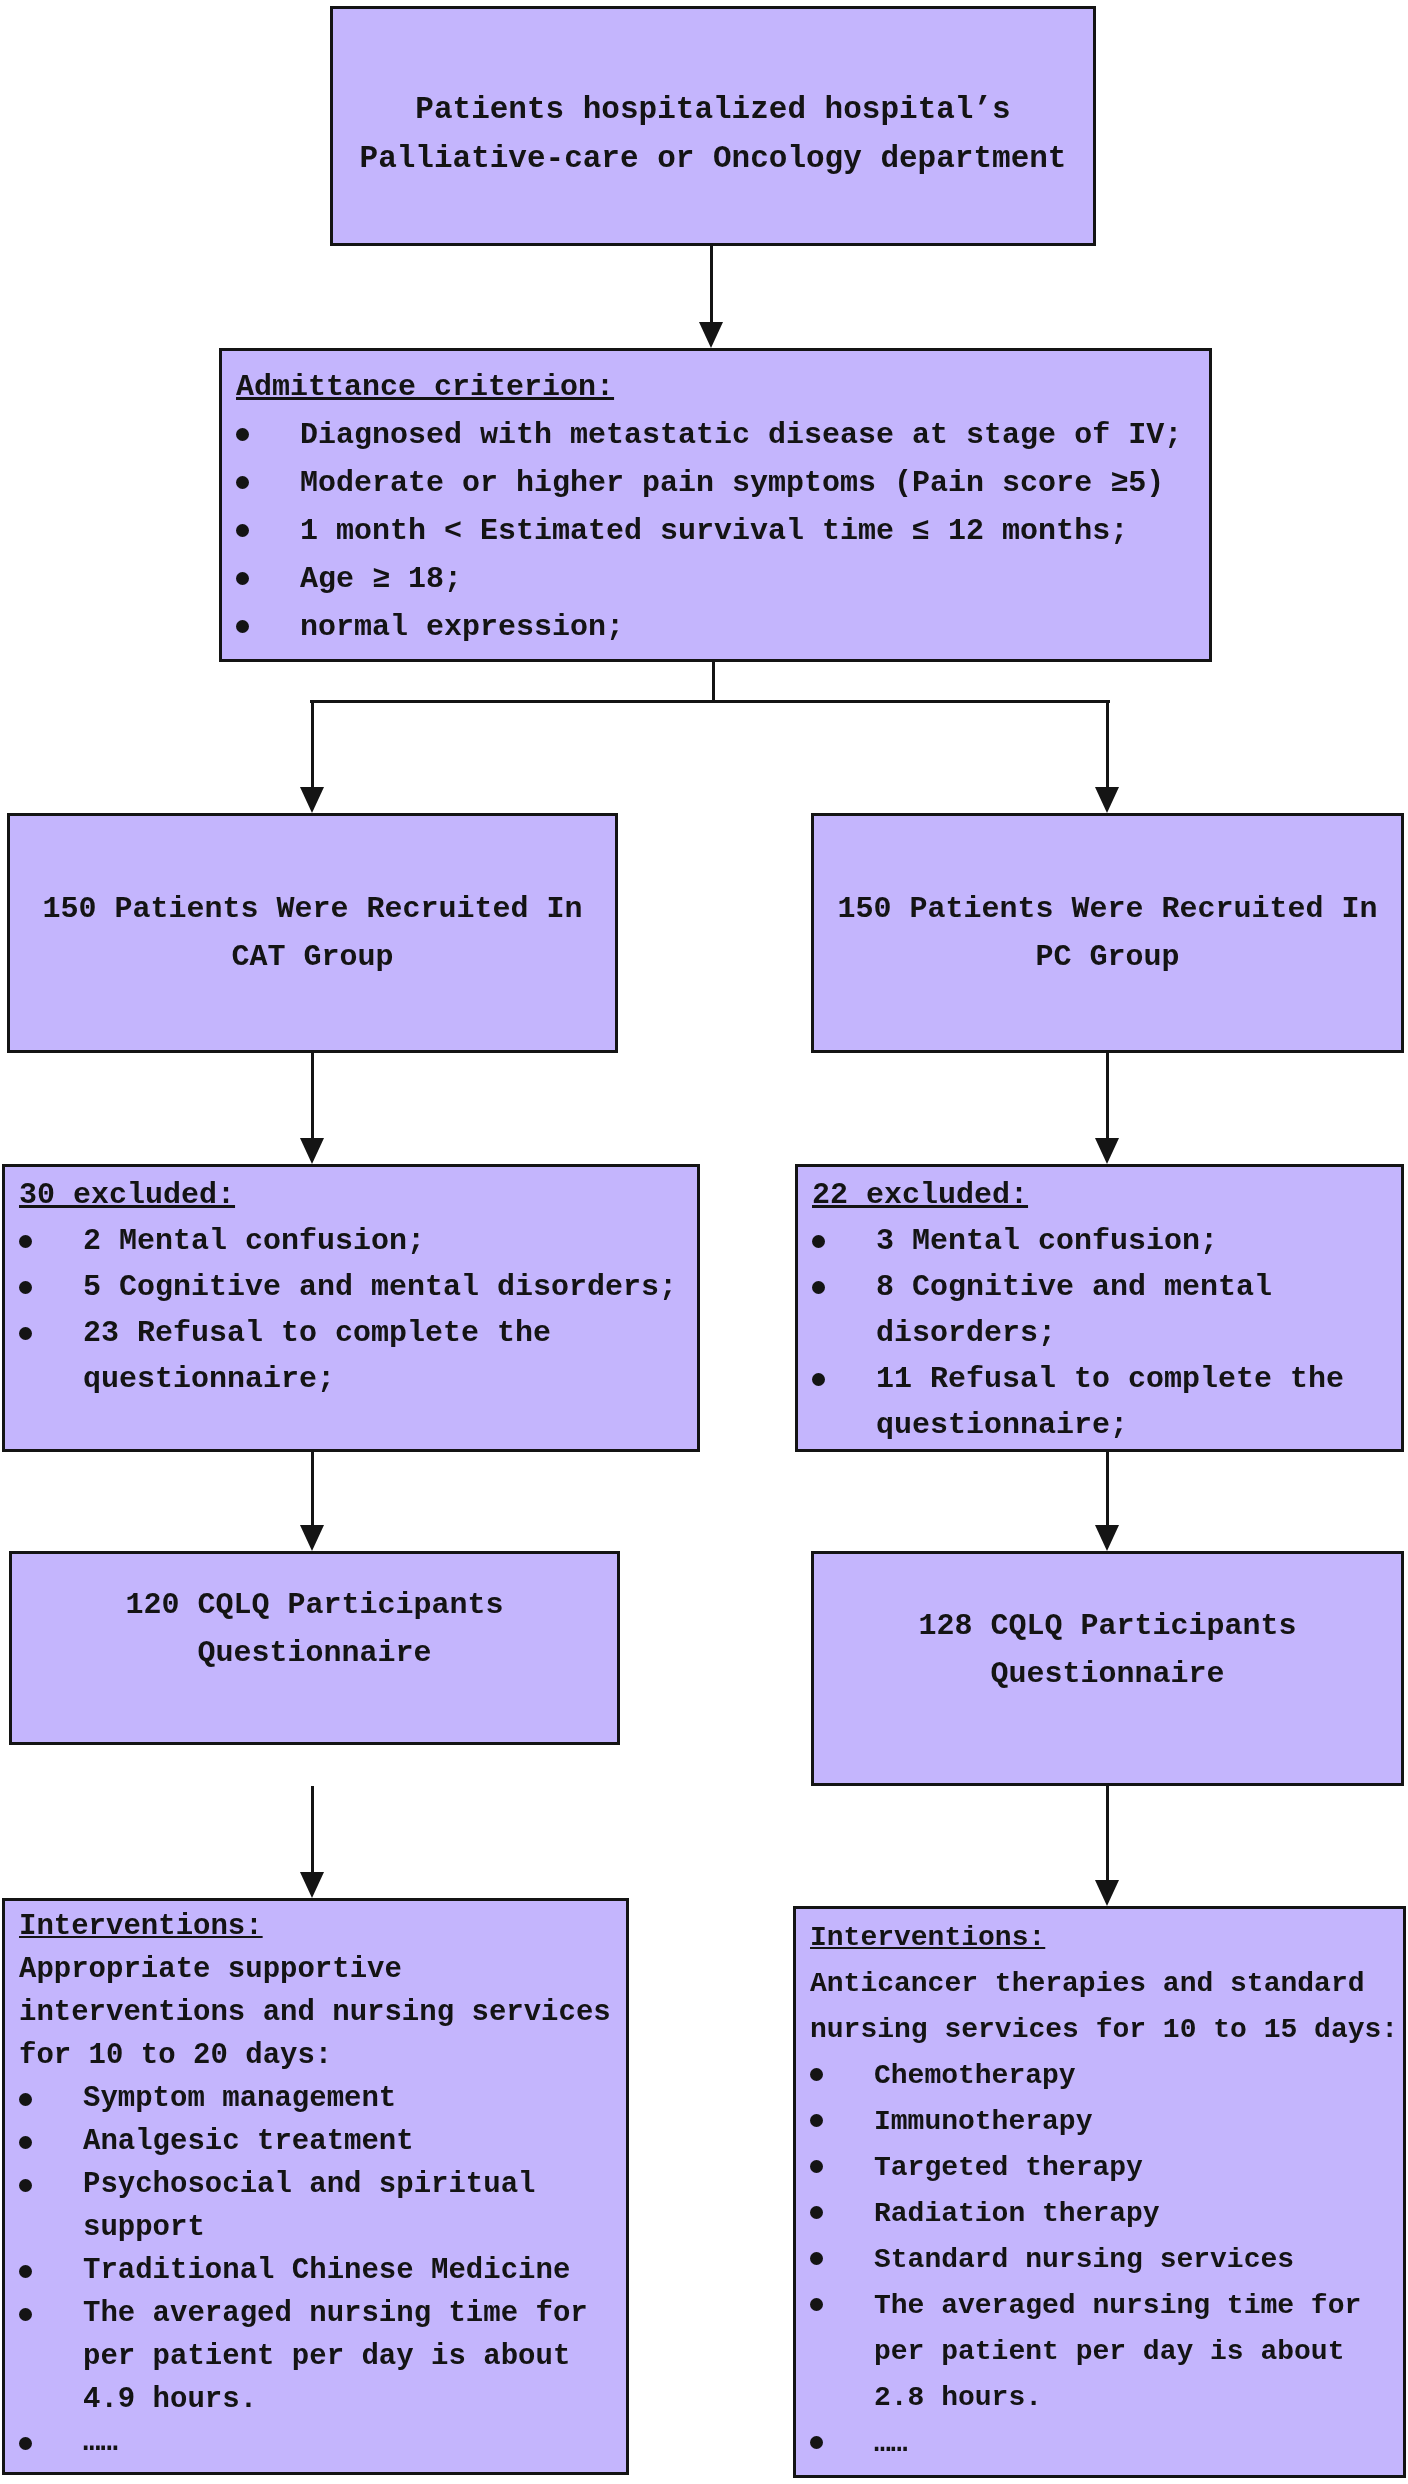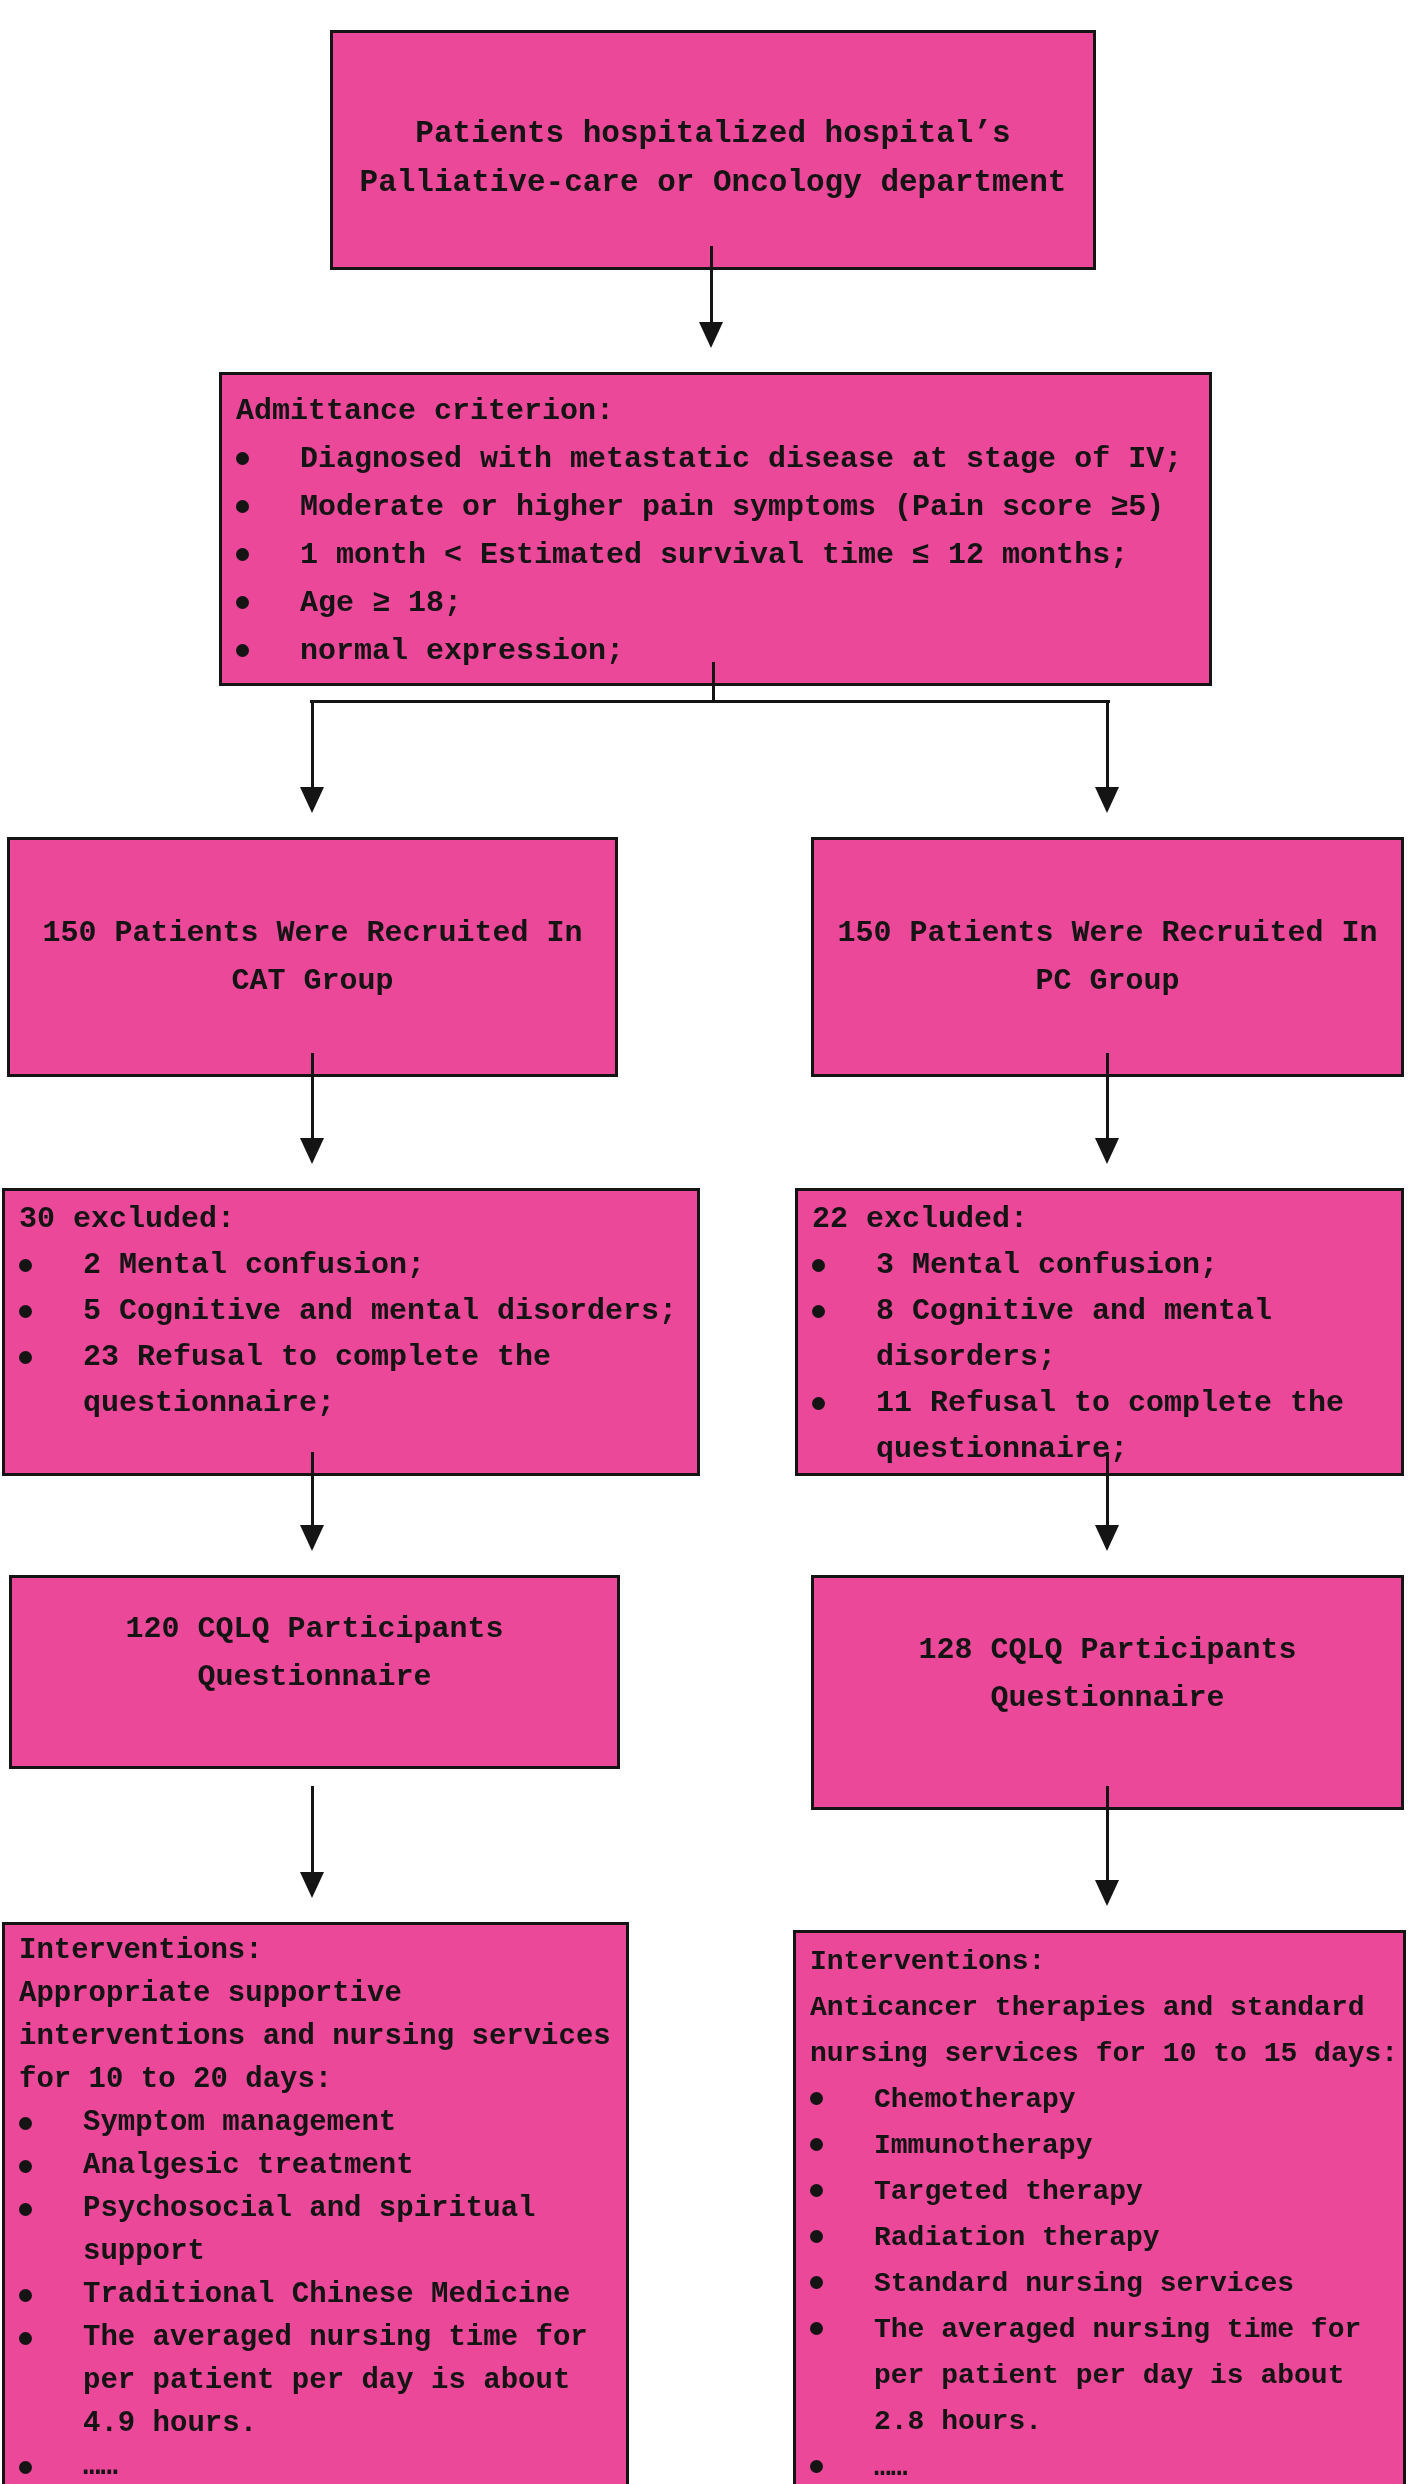--- a/index.html
+++ b/index.html
@@ -1,25 +1,25 @@
 <!DOCTYPE html>
 <html><head>
 <meta charset="utf-8">
 <style>
   html,body{margin:0;padding:0;background:#ffffff;}
   body{width:1408px;height:2484px;overflow:hidden;
        font-family:"Liberation Mono","DejaVu Sans Mono",monospace;
        color:#141414;font-weight:700;}
   .stage{position:relative;width:1408px;height:2484px;background:#ffffff;}
-  .node{position:absolute;border:3px solid #141414;background:#ec4899;box-sizing:border-box;margin-top:24px;}
+  .node{position:absolute;border:3px solid #141414;background:#c4b5fd;box-sizing:border-box;}
   .center-node{display:flex;flex-direction:column;justify-content:center;align-items:center;text-align:center;}
   .line{white-space:nowrap;}
   
   .list-node{box-sizing:border-box;}
-  .title{padding-left:14px;}
+  .title{padding-left:14px;text-decoration:underline;}
   .intro{padding-left:14px;}
   .bullet{position:relative;padding-left:78px;}
   .dot{position:absolute;left:14px;top:0.55em;width:13px;height:13px;border-radius:50%;background:#141414;}
   
   .vline{position:absolute;width:3px;background:#141414;}
   .hline{position:absolute;height:3px;background:#141414;}
   .ahead{position:absolute;width:0;height:0;
          border-left:12px solid transparent;border-right:12px solid transparent;
          border-top:26px solid #141414;}
   

